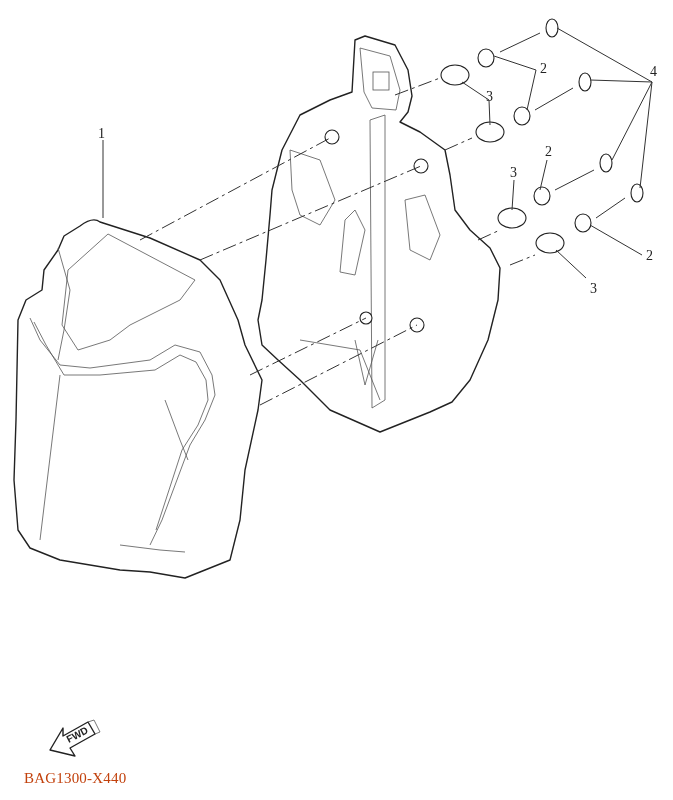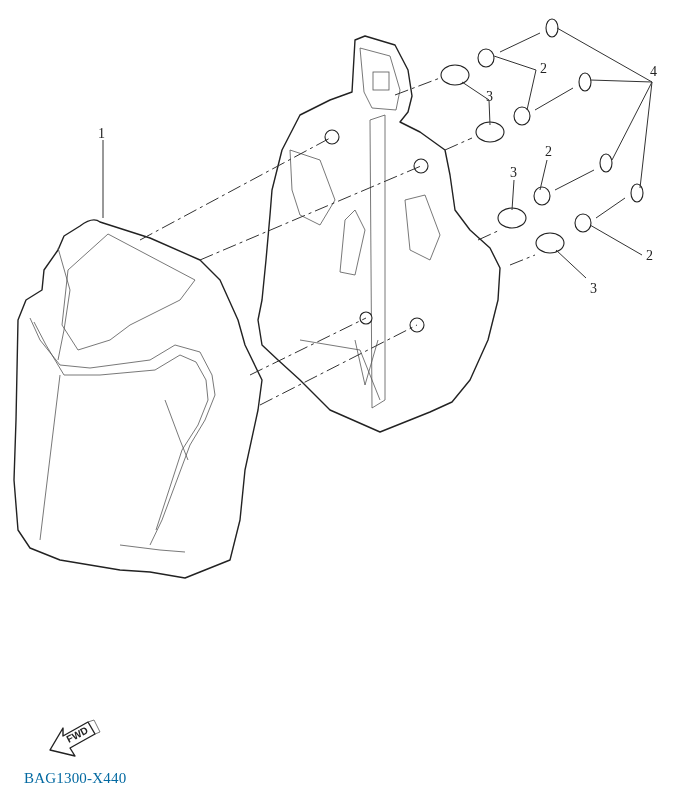--- a/index.html
+++ b/index.html
@@ -1,19 +1,19 @@
 <!DOCTYPE html>
 <html><head>
 <meta charset="utf-8">
 <style>
   html, body { margin:0; padding:0; background:#ffffff; }
   body { width:673px; height:800px; position:relative; overflow:hidden; font-family:"Liberation Serif", "DejaVu Serif", serif; }
   #diagram { position:absolute; left:0; top:0; width:673px; height:800px; }
   .callout { position:absolute; font-size:14px; color:#222; line-height:1; }
-  .code { position:absolute; left:24px; top:770px; font-size:15px; color:#0369a1; letter-spacing:0.2px; }
+  .code { position:absolute; left:24px; top:770px; font-size:15px; color:#c2410c; letter-spacing:0.2px; }
   svg .thick { stroke:#222; stroke-width:1.4; fill:none; stroke-linejoin:round; }
   svg .thin { stroke:#555; stroke-width:0.8; fill:none; }
   svg .dash { stroke:#333; stroke-width:1; fill:none; stroke-dasharray:14 4 3 4; }
   svg .lead { stroke:#333; stroke-width:1; fill:none; }
   svg .part { stroke:#222; stroke-width:1.1; fill:#fff; }
 </style>
 </head>
 <body>
 
 <div id="diagram">

